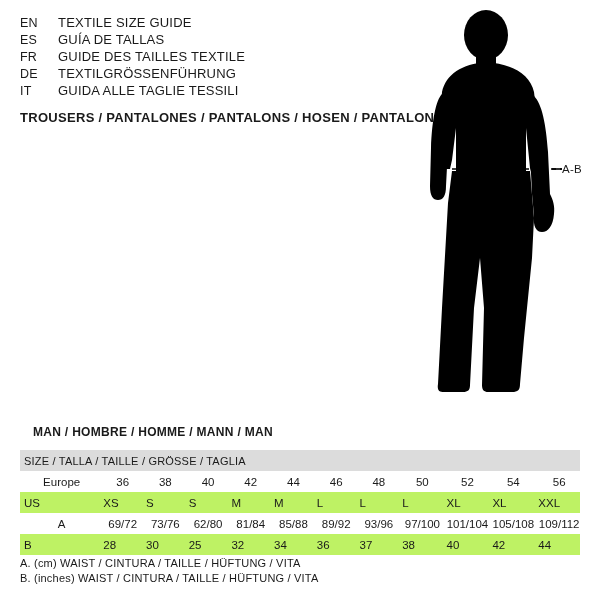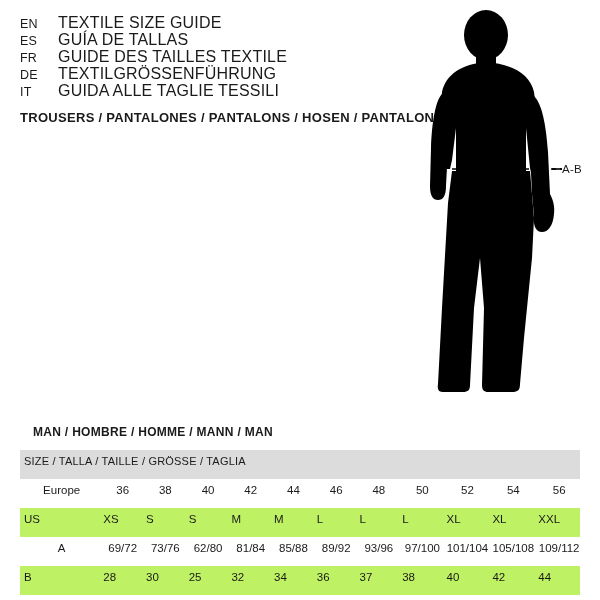--- a/index.html
+++ b/index.html
@@ -33,21 +33,21 @@
     align-items: baseline;
     height: 17px;
     line-height: 17px;
   }
   .lang-code {
     width: 38px;
     font-size: 12.5px;
     letter-spacing: 0.2px;
   }
   .lang-text {
-    font-size: 16px;
+    font-size: 13px;
     letter-spacing: 0.2px;
   }
 
   .garment-title {
     position: absolute;
     left: 20px;
     top: 110px;
     font-size: 13px;
     font-weight: bold;
     letter-spacing: 0.3px;
@@ -84,21 +84,21 @@
   }
   table.size-table {
     position: absolute;
     left: 20px;
     top: 450px;
     width: 560px;
     border-collapse: collapse;
     font-size: 11.5px;
   }
   table.size-table td {
-    padding: 2px 0 10px 4px;
+    padding: 2px 0 2px 4px;
     height: 17px;
     white-space: nowrap;
   }
   table.size-table tr.head-row td {
     background: #dcdcdc;
     font-size: 11px;
     letter-spacing: 0.2px;
   }
   table.size-table tr.shaded td {
     background: #bef264;
@@ -279,14 +279,18 @@
       <td class="val">36</td>
       <td class="val">37</td>
       <td class="val">38</td>
       <td class="val">40</td>
       <td class="val">42</td>
       <td class="val">44</td>
     </tr>
   </tbody>
     </table>
 
+  <div class="footnotes">
+    <div>A. (cm) WAIST / CINTURA / TAILLE / HÜFTUNG / VITA</div>
+    <div>B. (inches) WAIST / CINTURA / TAILLE / HÜFTUNG / VITA</div>
+  </div>
 
 </div>
 
 </body></html>

